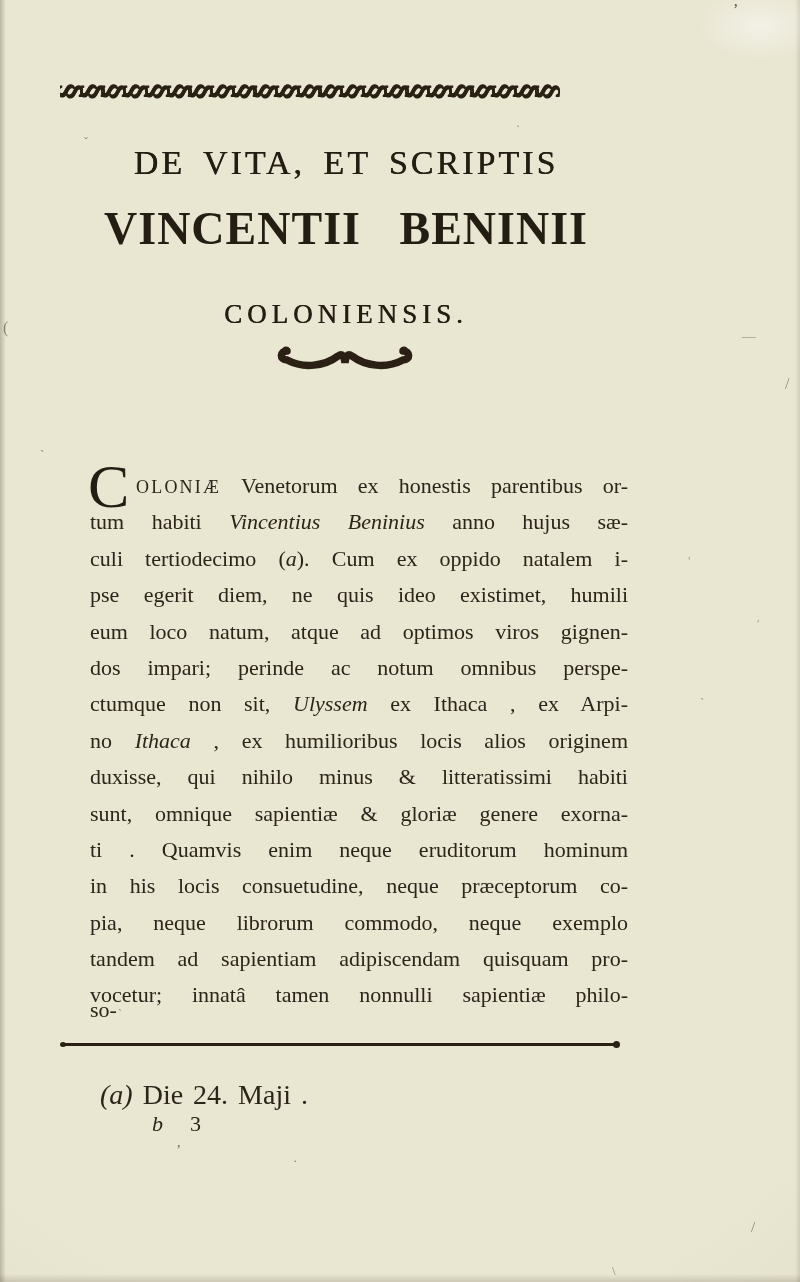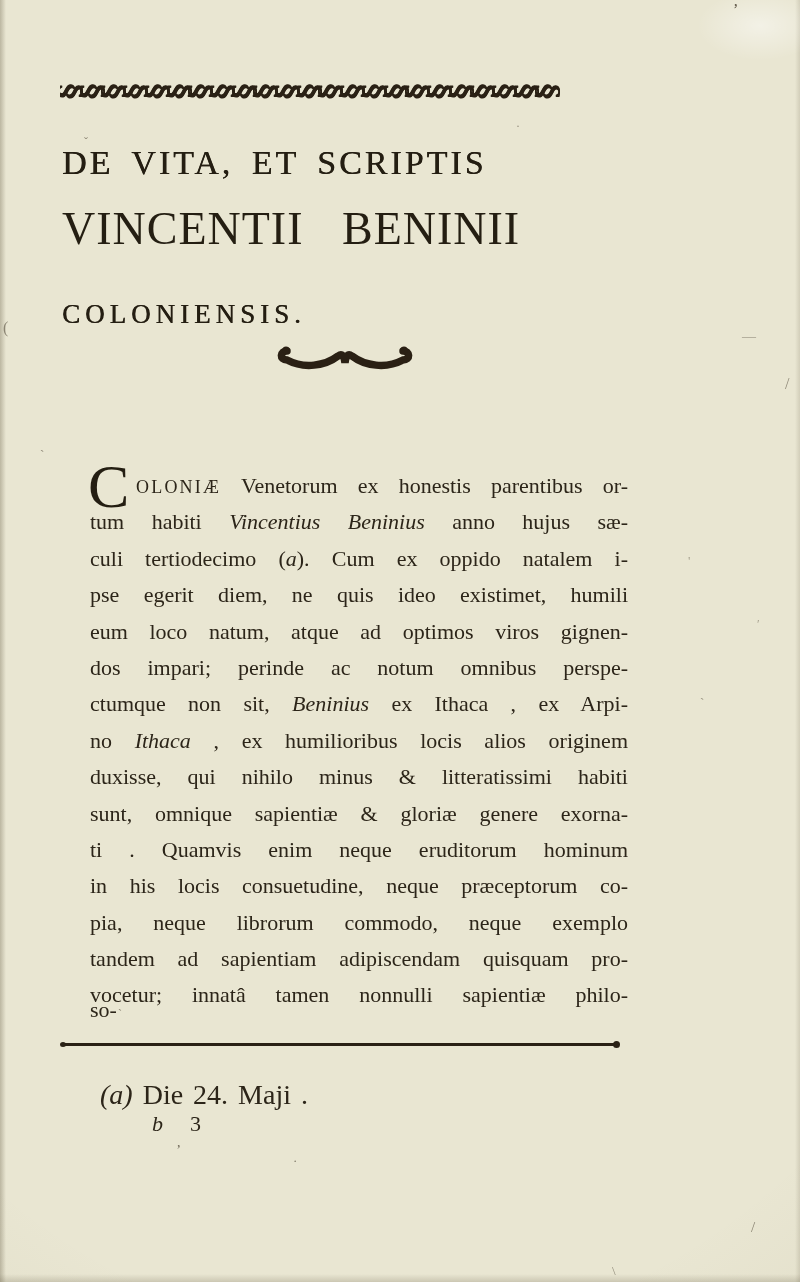--- a/index.html
+++ b/index.html
@@ -20,23 +20,23 @@
   .orn-top{
     position:absolute;left:60px;top:76px;width:552px;height:32px;
     overflow:hidden;white-space:nowrap;color:#2a2115;
   }
   .orn-u{
     display:inline-block;transform:rotate(90deg);
     font:bold 30px "DejaVu Serif",serif;line-height:30px;
     margin:0 3px;
     text-shadow:0.6px 0 0 currentColor;
   }
-  .title{position:absolute;left:62px;width:552px;color:#241e12;}
+  .title{position:absolute;left:70px;width:552px;text-align:center;color:#241e12;}
   .t1{top:144px;font-size:34px;letter-spacing:3px;word-spacing:7px;text-shadow:0.4px 0 0 currentColor;}
-  .t2{top:202px;font-size:46px;font-weight:normal;letter-spacing:1px;word-spacing:26px;}
+  .t2{top:202px;font-size:46px;font-weight:bold;letter-spacing:1px;word-spacing:26px;}
   .t3{top:284px;font-size:27px;letter-spacing:5px;text-shadow:0.4px 0 0 currentColor;margin-top:15px;}
   .squiggle{position:absolute;left:276px;top:340px;}
   
   .body-text{
     position:absolute;left:90px;top:468px;width:538px;
     font-size:22px;line-height:36.4px;color:#2c2519;
   }
   .line{height:36.4px;text-align:justify;text-align-last:justify;}
   .first-line{padding-left:46px;position:relative;}
   .dc{position:absolute;left:-2px;top:-13px;font-size:62px;line-height:1;color:#241e12;}
@@ -85,21 +85,21 @@
     </svg>
   </div>
 
   <div class="body-text">
       <div class="line first-line"><span class="dc">C</span><span class="sc">OLONIÆ</span><span> Venetorum ex honestis parentibus or-</span></div>
       <div class="line"><span>tum habiti </span><span class="it">Vincentius Beninius</span><span> anno hujus sæ-</span></div>
       <div class="line"><span>culi tertiodecimo (</span><span class="it">a</span><span>). Cum ex oppido natalem i-</span></div>
       <div class="line"><span>pse egerit diem, ne quis ideo existimet, humili</span></div>
       <div class="line"><span>eum loco natum, atque ad optimos viros gignen-</span></div>
       <div class="line"><span>dos impari; perinde ac notum omnibus perspe-</span></div>
-      <div class="line"><span>ctumque non sit, </span><span class="it">Beninius</span><span> ex Ithaca , ex Arpi-</span></div>
+      <div class="line"><span>ctumque non sit, </span><span class="it">Ulyssem</span><span> ex Ithaca , ex Arpi-</span></div>
       <div class="line"><span>no </span><span class="it">Ithaca</span><span> , ex humilioribus locis alios originem</span></div>
       <div class="line"><span>duxisse, qui nihilo minus &amp; litteratissimi habiti</span></div>
       <div class="line"><span>sunt, omnique sapientiæ &amp; gloriæ genere exorna-</span></div>
       <div class="line"><span>ti . Quamvis enim neque eruditorum hominum</span></div>
       <div class="line"><span>in his locis consuetudine, neque præceptorum co-</span></div>
       <div class="line"><span>pia, neque librorum commodo, neque exemplo</span></div>
       <div class="line"><span>tandem ad sapientiam adipiscendam quisquam pro-</span></div>
       <div class="line"><span>vocetur; innatâ tamen nonnulli sapientiæ philo-</span></div>
     </div>
 

